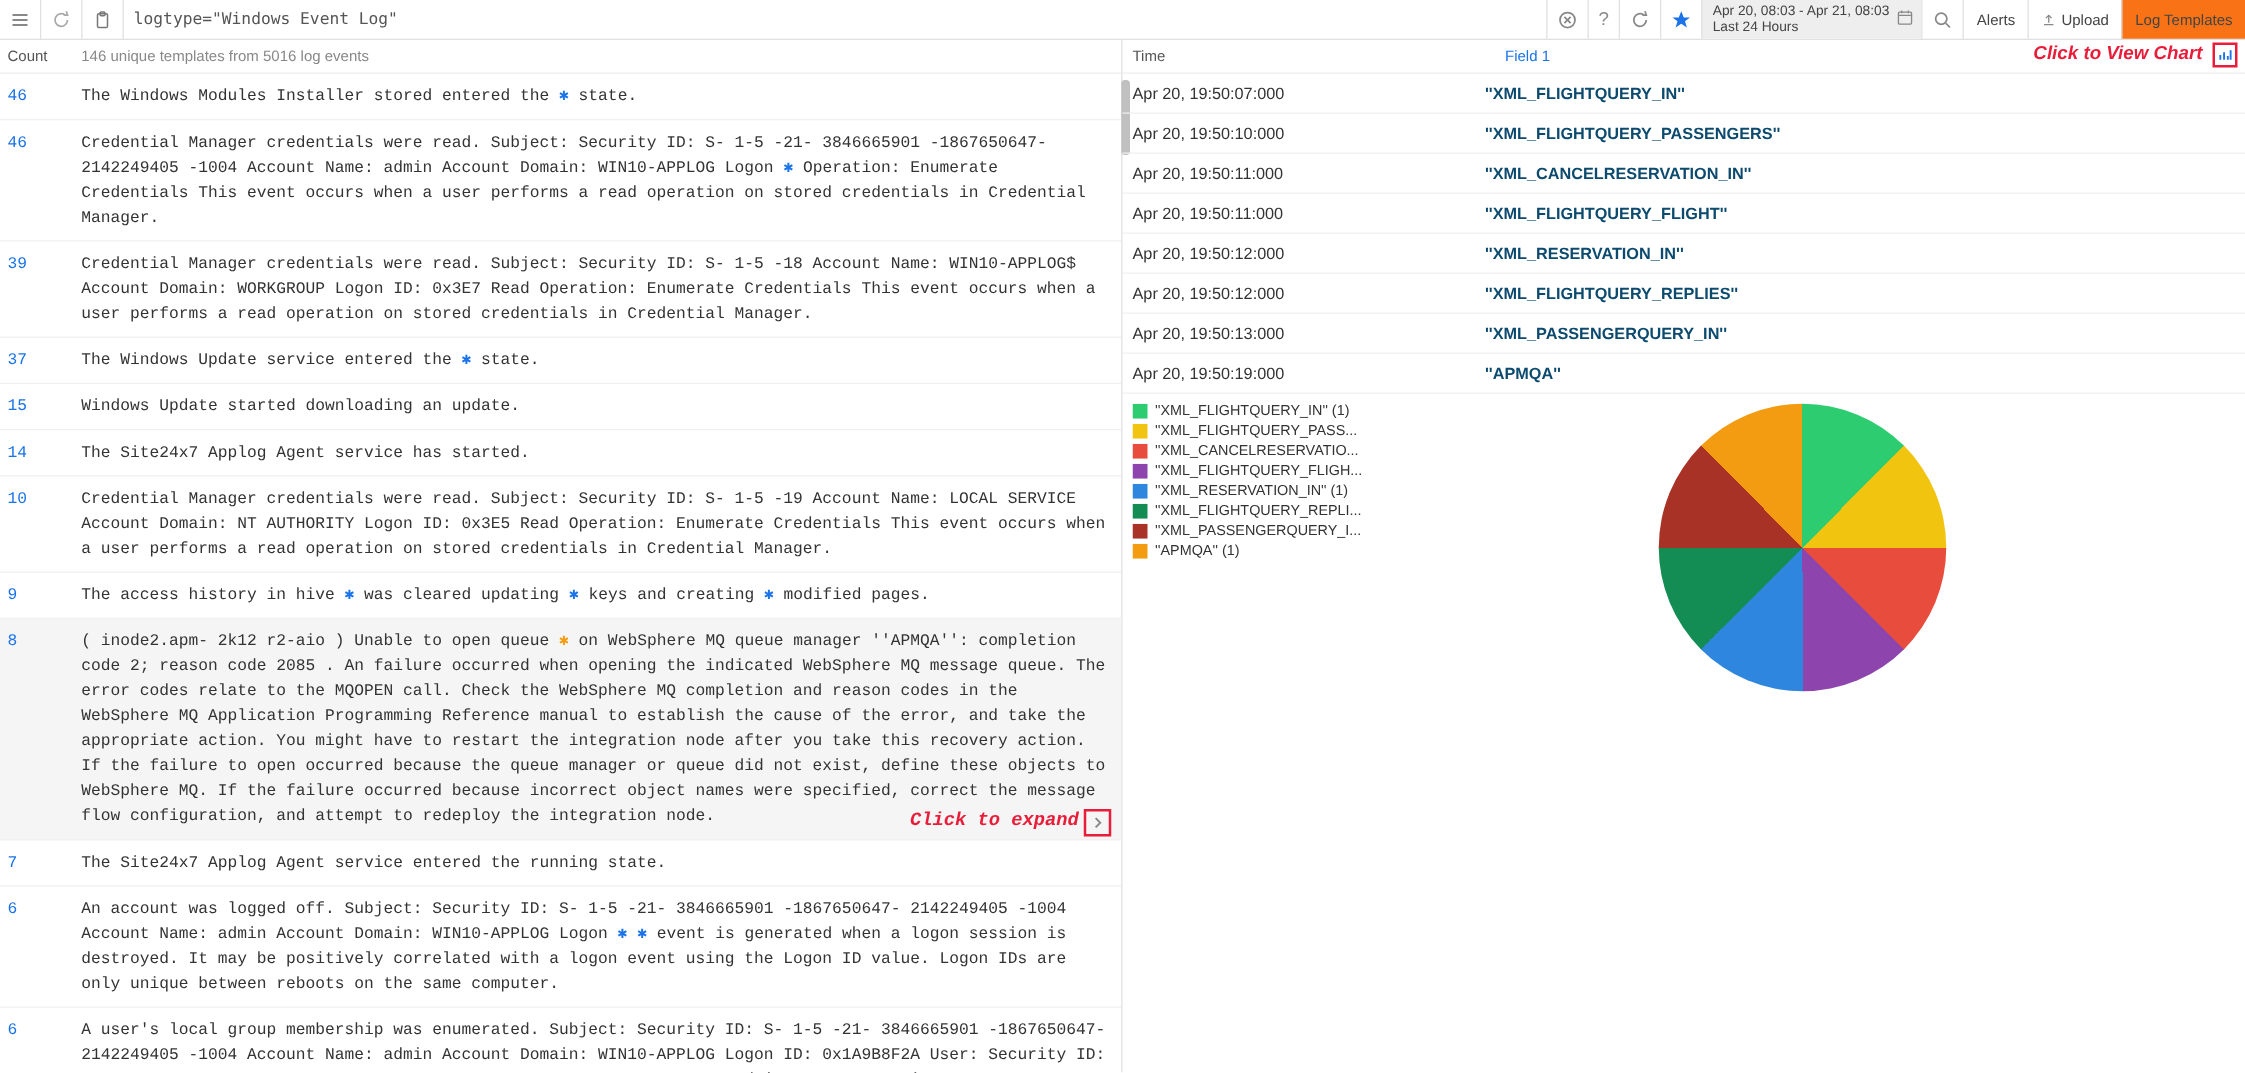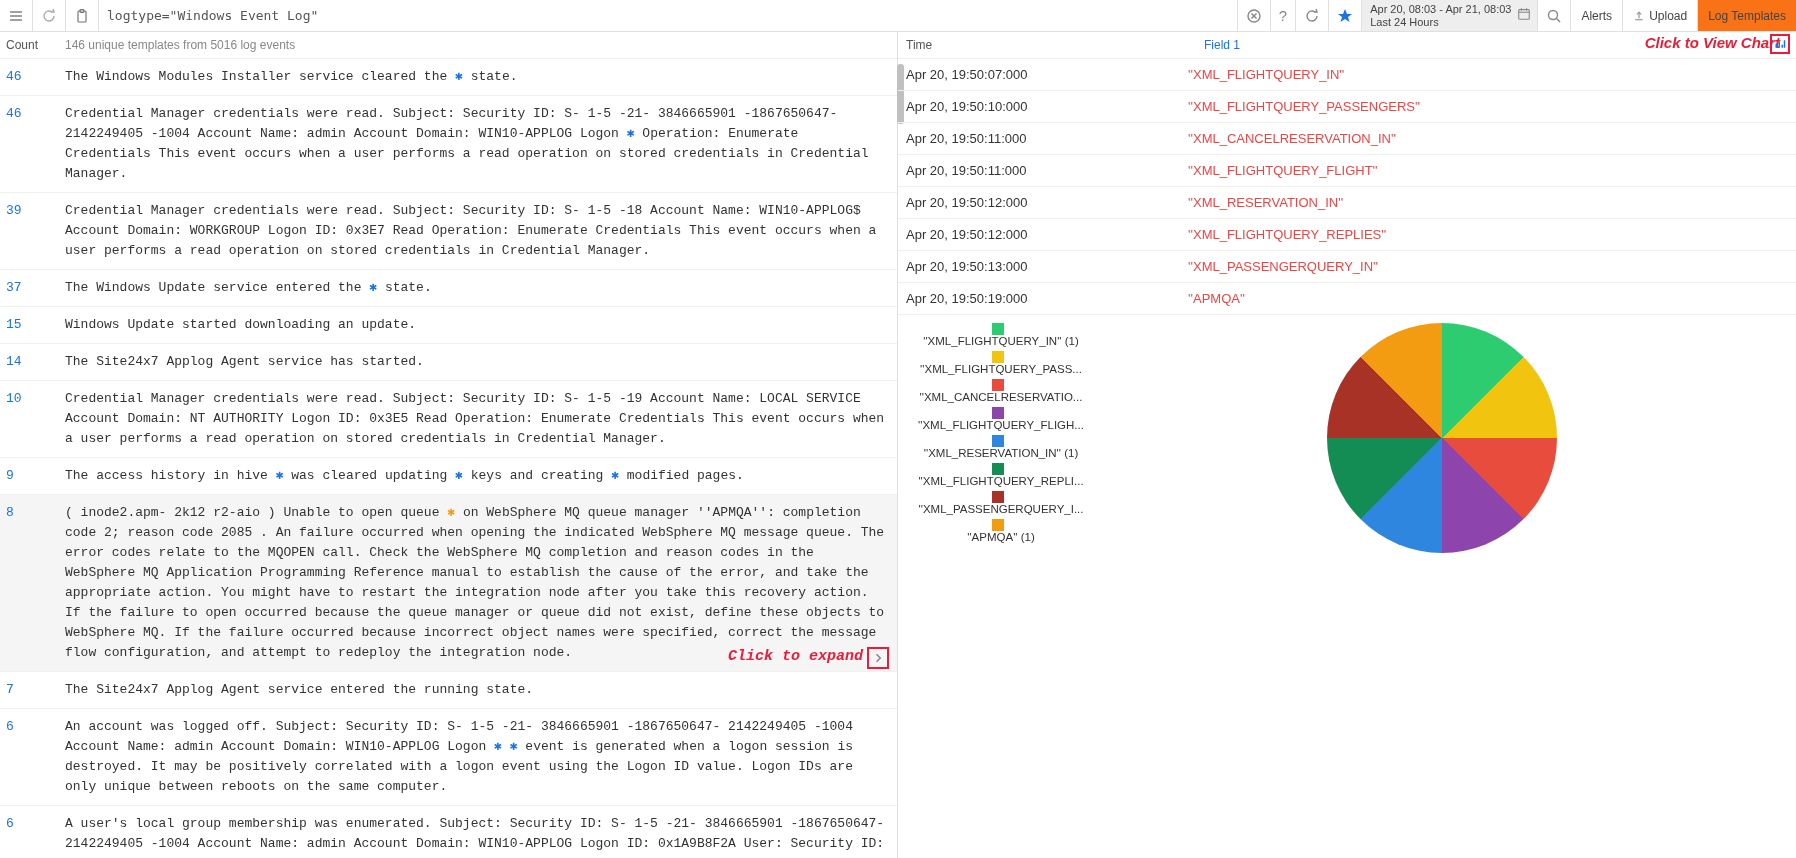--- a/index.html
+++ b/index.html
@@ -39,28 +39,28 @@
   .expand-btn { width:22px; height:22px; border:2px solid #e91d3a; display:flex; align-items:center; justify-content:center;}
   .expand-btn svg { width:12px; height:12px; }
 
   .right { width:50%; display:flex; flex-direction:column; position:relative;}
   .right-head { display:flex; padding:6px 0; border-bottom:1px solid #eee; font-size:12px; position:relative;}
   .rh-time { width:290px; padding-left:8px; color:#555; }
   .rh-f1 { flex:1; color:#1a73e8;margin-left:16px; }
   .events { }
   .ev-row { display:flex; padding:8px 0; border-bottom:1px solid #f0f0f0; font-size:13px; }
   .ev-time { width:290px; padding-left:8px; color:#333; }
-  .ev-f1 { flex:1; color:#ef4444; }
-  .view-chart-lbl { position:absolute; right:16px; top:2px; color:#e91d3a; font-weight:600; font-size:15px; font-style:italic;}
+  .ev-f1 { flex:1; color:#0c4a6e;font-weight:bold; }
+  .view-chart-lbl { position:absolute; right:34px; top:2px; color:#e91d3a; font-weight:600; font-size:15px; font-style:italic;}
   .chart-toggle { position:absolute; right:6px; top:2px; width:20px; height:20px; border:2px solid #e91d3a; display:flex; align-items:center; justify-content:center; cursor:pointer;}
   .chart-toggle svg { width:12px; height:12px; }
 
   .chart-area { flex:1; display:flex; align-items:flex-start; padding:8px 8px 8px 8px; }
   .legend { width:190px; font-size:11.5px; color:#333; }
-  .legend-row { display:flex; align-items:center; margin-bottom:4px; white-space:nowrap; overflow:hidden; text-overflow:ellipsis;flex-direction:column;}
+  .legend-row { display:flex; align-items:center; margin-bottom:4px; white-space:nowrap; overflow:hidden; text-overflow:ellipsis;}
   .legend-row .sw { width:12px; height:12px; margin-right:6px; flex-shrink:0;}
   .pie-wrap { flex:1; display:flex; justify-content:center; align-items:flex-start; }
   .pie { width:230px; height:230px; border-radius:50%; }
 
   .light { color:#888; }
 </style>
 </head>
 <body>
 
 <div class="topbar">
@@ -144,21 +144,21 @@
 <div class="main">
 
   <div class="left">
     <div class="left-head">
       <div class="col-count-h">Count</div>
       <div class="col-msg-h light">146 unique templates from 5016 log events</div>
     </div>
     <div class="templates" id="templates">
         <div class="tmpl-row">
           <div class="tmpl-ct">46</div>
-          <div class="tmpl-msg"><span>The Windows Modules Installer service cleared the </span><span class="wild">✱</span><span> state.</span></div>
+          <div class="tmpl-msg"><span>The Windows Modules Installer stored entered the </span><span class="wild">✱</span><span> state.</span></div>
         </div>
         <div class="tmpl-row">
           <div class="tmpl-ct">46</div>
           <div class="tmpl-msg"><span>Credential Manager credentials were read. Subject: Security ID: S- 1-5 -21- 3846665901 -1867650647- 2142249405 -1004 Account Name: admin Account Domain: WIN10-APPLOG Logon </span><span class="wild">✱</span><span> Operation: Enumerate Credentials This event occurs when a user performs a read operation on stored credentials in Credential Manager.</span></div>
         </div>
         <div class="tmpl-row">
           <div class="tmpl-ct">39</div>
           <div class="tmpl-msg"><span>Credential Manager credentials were read. Subject: Security ID: S- 1-5 -18 Account Name: WIN10-APPLOG$ Account Domain: WORKGROUP Logon ID: 0x3E7 Read Operation: Enumerate Credentials This event occurs when a user performs a read operation on stored credentials in Credential Manager.</span></div>
         </div>
         <div class="tmpl-row">

